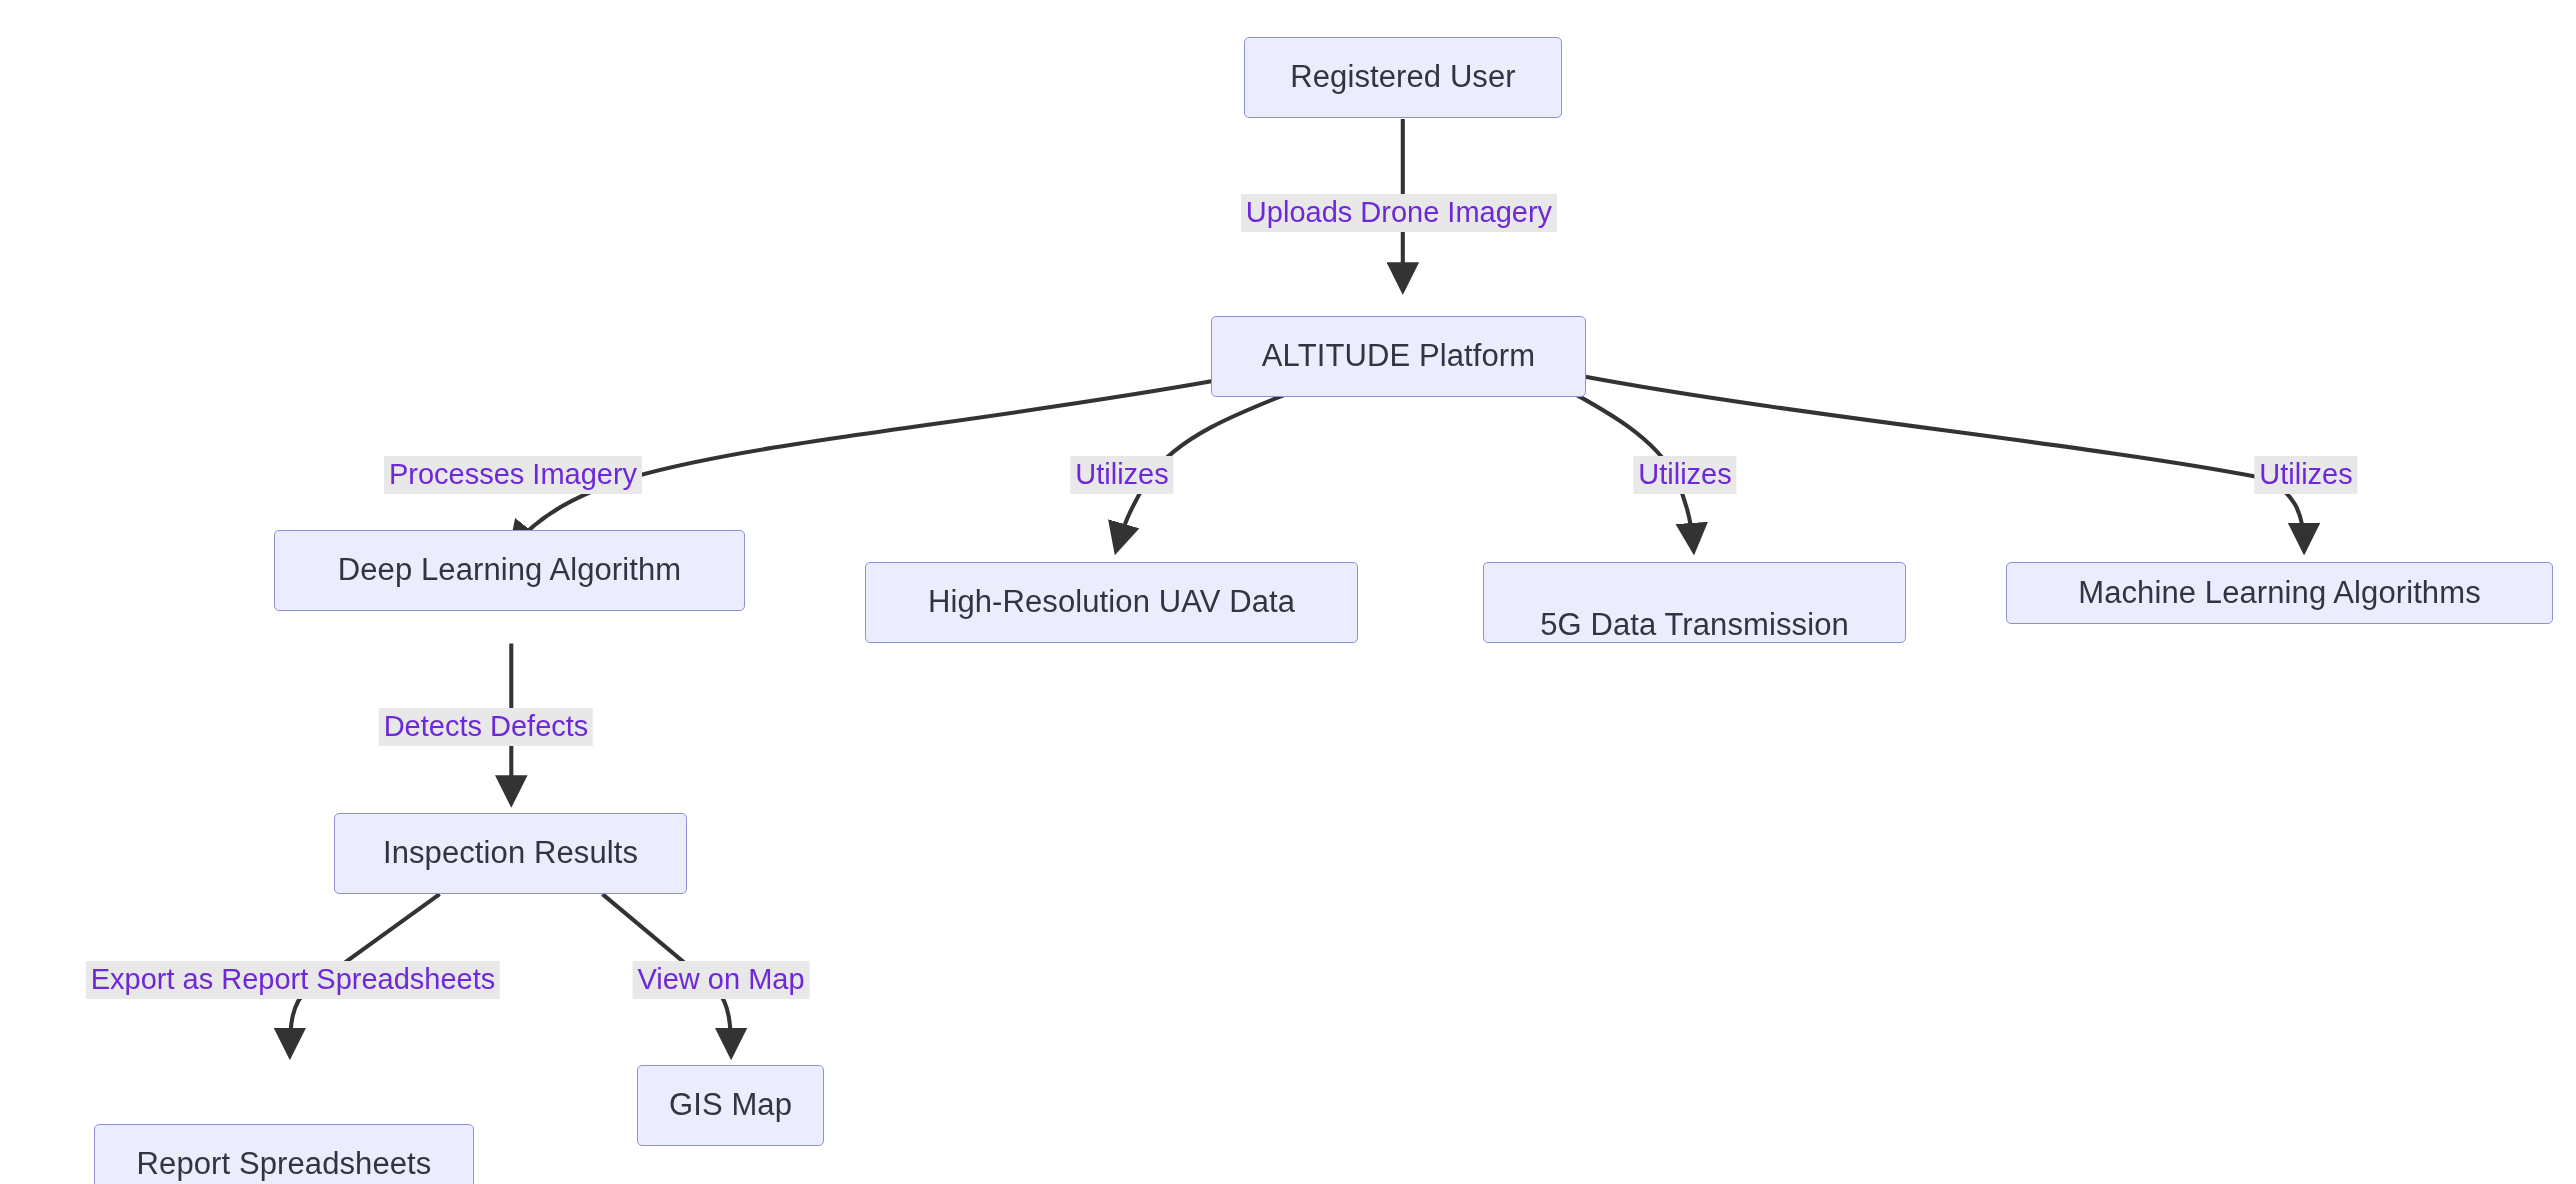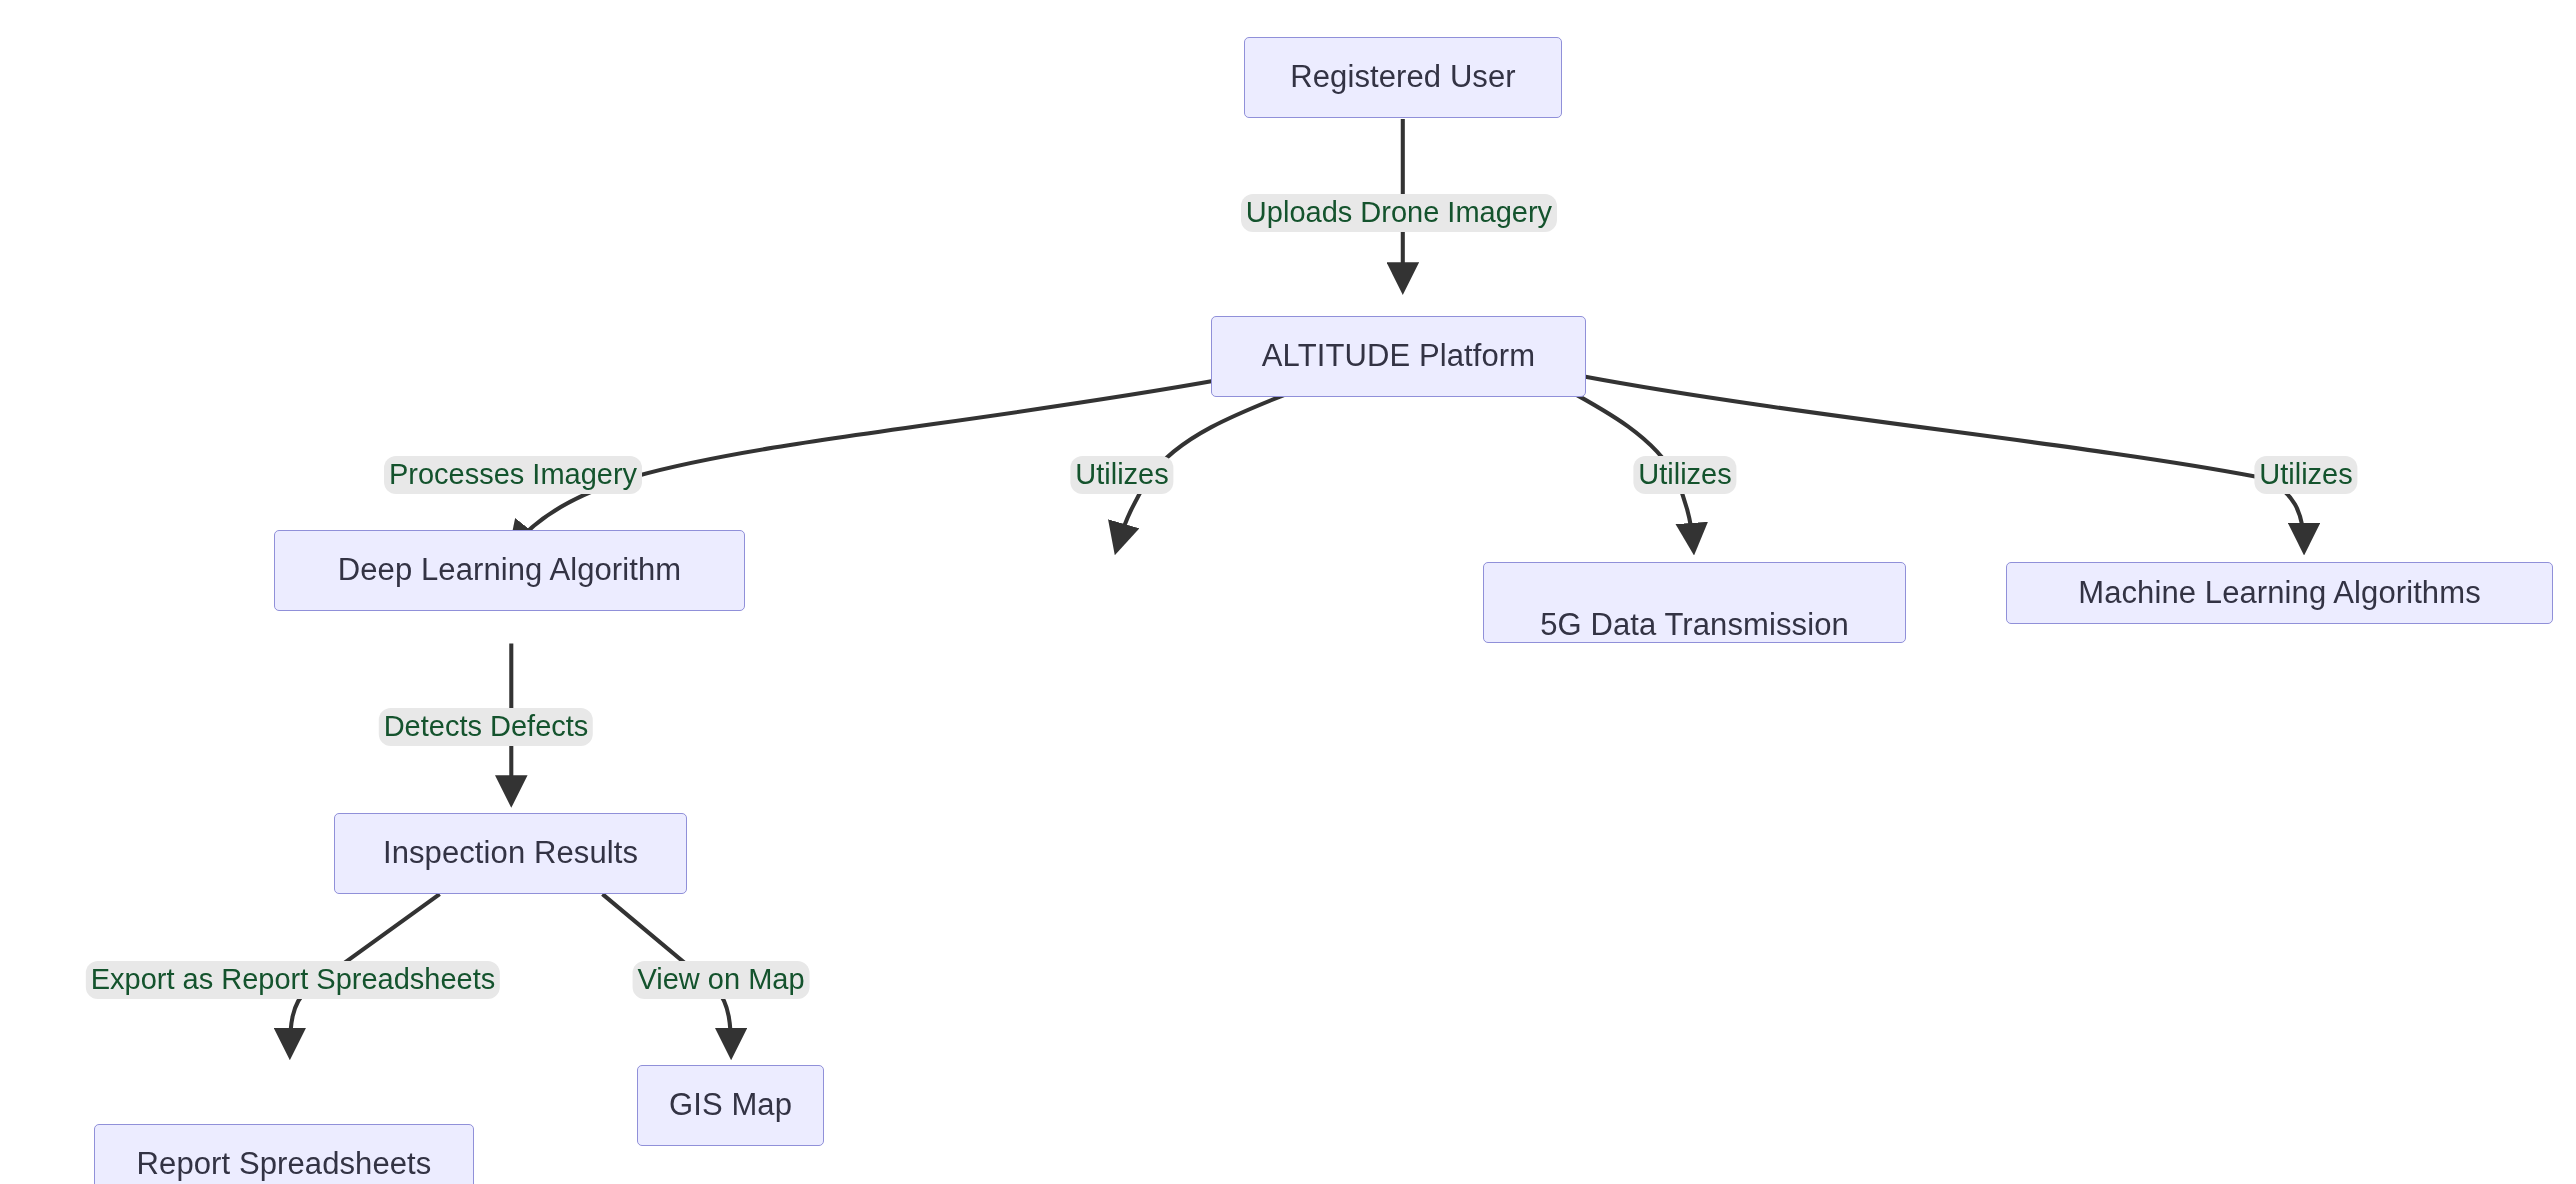--- a/index.html
+++ b/index.html
@@ -38,28 +38,27 @@
     font-size: 31px;
     line-height: 1.1;
     letter-spacing: 0.1px;
     white-space: nowrap;
     padding: 0 21px;
   }
   .edge-label {
     position: absolute;
     box-sizing: border-box;
     background: #e8e8e8;
-    color: #14532d;
+    color: #6d28d9;
     font-size: 29px;
     line-height: 1.15;
     white-space: nowrap;
     padding: 2.4px 4.9px;
     transform: translateX(-50%);
     text-align: center;
-    border-radius: 12px;
   }
 </style>
 </head>
 <body>
 
 <div id="stage">
 
   <svg id="edge-layer" viewBox="0 0 3164 1455" xmlns="http://www.w3.org/2000/svg">
     <defs>
       <marker id="arrowhead" viewBox="0 0 12 12" refX="9" refY="6" markerWidth="8" markerHeight="8" orient="auto-start-reverse">
@@ -89,20 +88,23 @@
   </div>
 
   <div class="node" style="left:1211px; top:300px; width:375px; height:81px;margin-top:16px;">
     <span>ALTITUDE Platform</span>
   </div>
 
   <div class="node" style="left:274px; top:530px; width:471px; height:81px;">
     <span>Deep Learning Algorithm</span>
   </div>
 
+  <div class="node" style="left:865px; top:562px; width:493px; height:81px;">
+    <span>High-Resolution UAV Data</span>
+  </div>
 
   <div class="node" style="left:1483px; top:562px; width:423px; height:81px;align-items:flex-end;">
     <span>5G Data Transmission</span>
   </div>
 
   <div class="node" style="left:2006px; top:562px; width:547px; height:62px;">
     <span>Machine Learning Algorithms</span>
   </div>
 
   <div class="node" style="left:334px; top:813px; width:353px; height:81px;">

